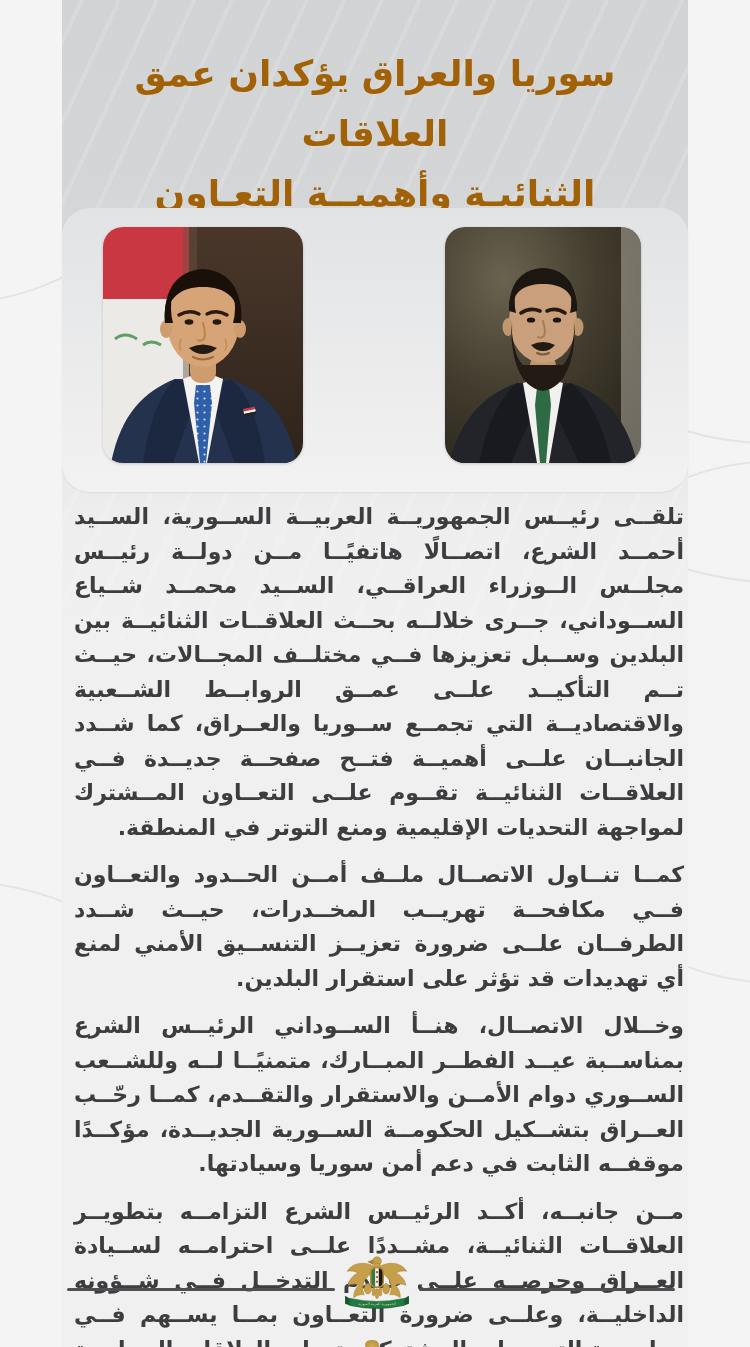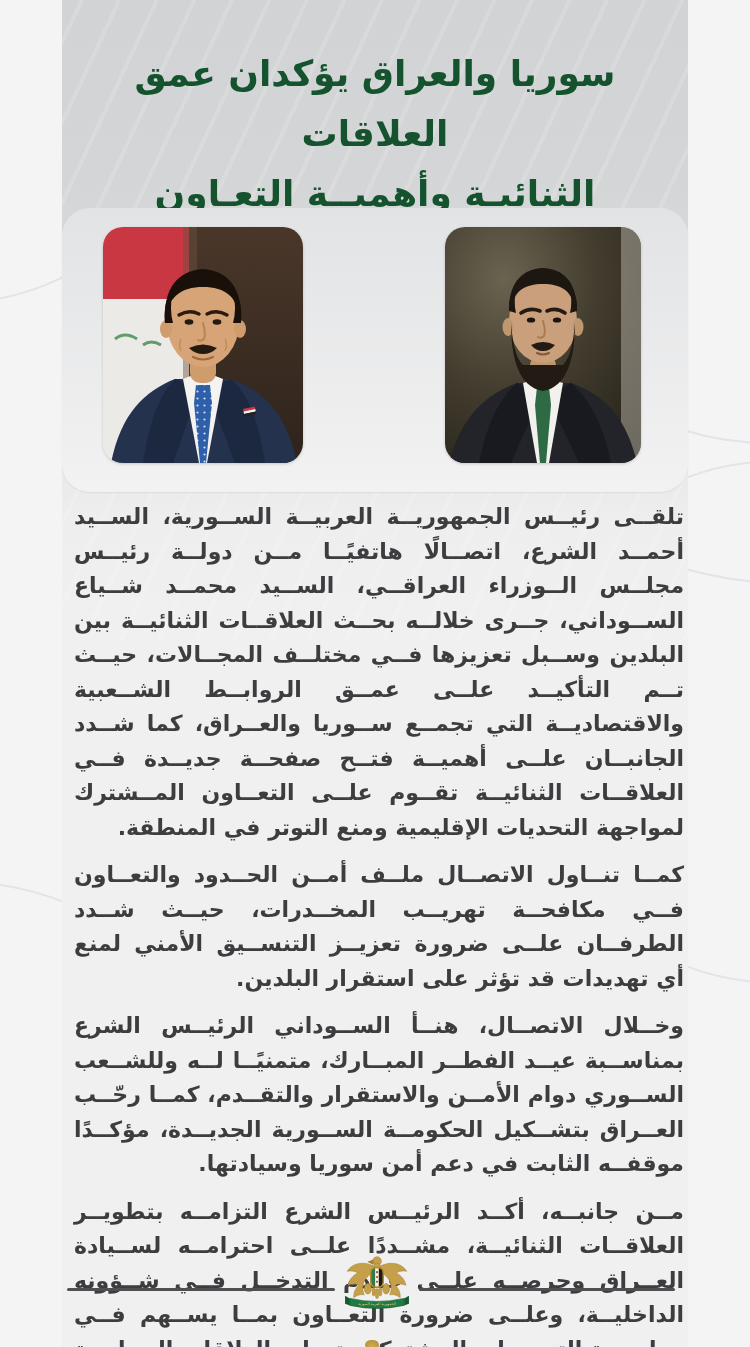--- a/index.html
+++ b/index.html
@@ -25,21 +25,21 @@
   }
   .panel-streaks{
     position:absolute;left:62px;top:0;width:626px;height:640px;pointer-events:none;
     background:repeating-linear-gradient(115deg,
       rgba(255,255,255,0) 0 16px, rgba(255,255,255,.28) 16px 20px, rgba(255,255,255,0) 20px 34px);
     opacity:.5;
   }
   .title{
     position:absolute;left:62px;top:44px;width:626px;margin:0;
     text-align:center;font-weight:bold;font-size:36px;line-height:60px;
-    color:#14532d;letter-spacing:0;
+    color:#a16207;letter-spacing:0;
   }
   .title .t-line{display:block;}
   .photos-card{
     position:absolute;left:62px;top:208px;width:626px;height:284px;
     border-radius:28px;
     background:linear-gradient(to bottom,#e2e3e4,#f2f2f3);
     box-shadow:0 1px 2px rgba(0,0,0,.07);
   }
   .photo{
     position:absolute;top:227px;height:236px;border-radius:20px;overflow:hidden;

